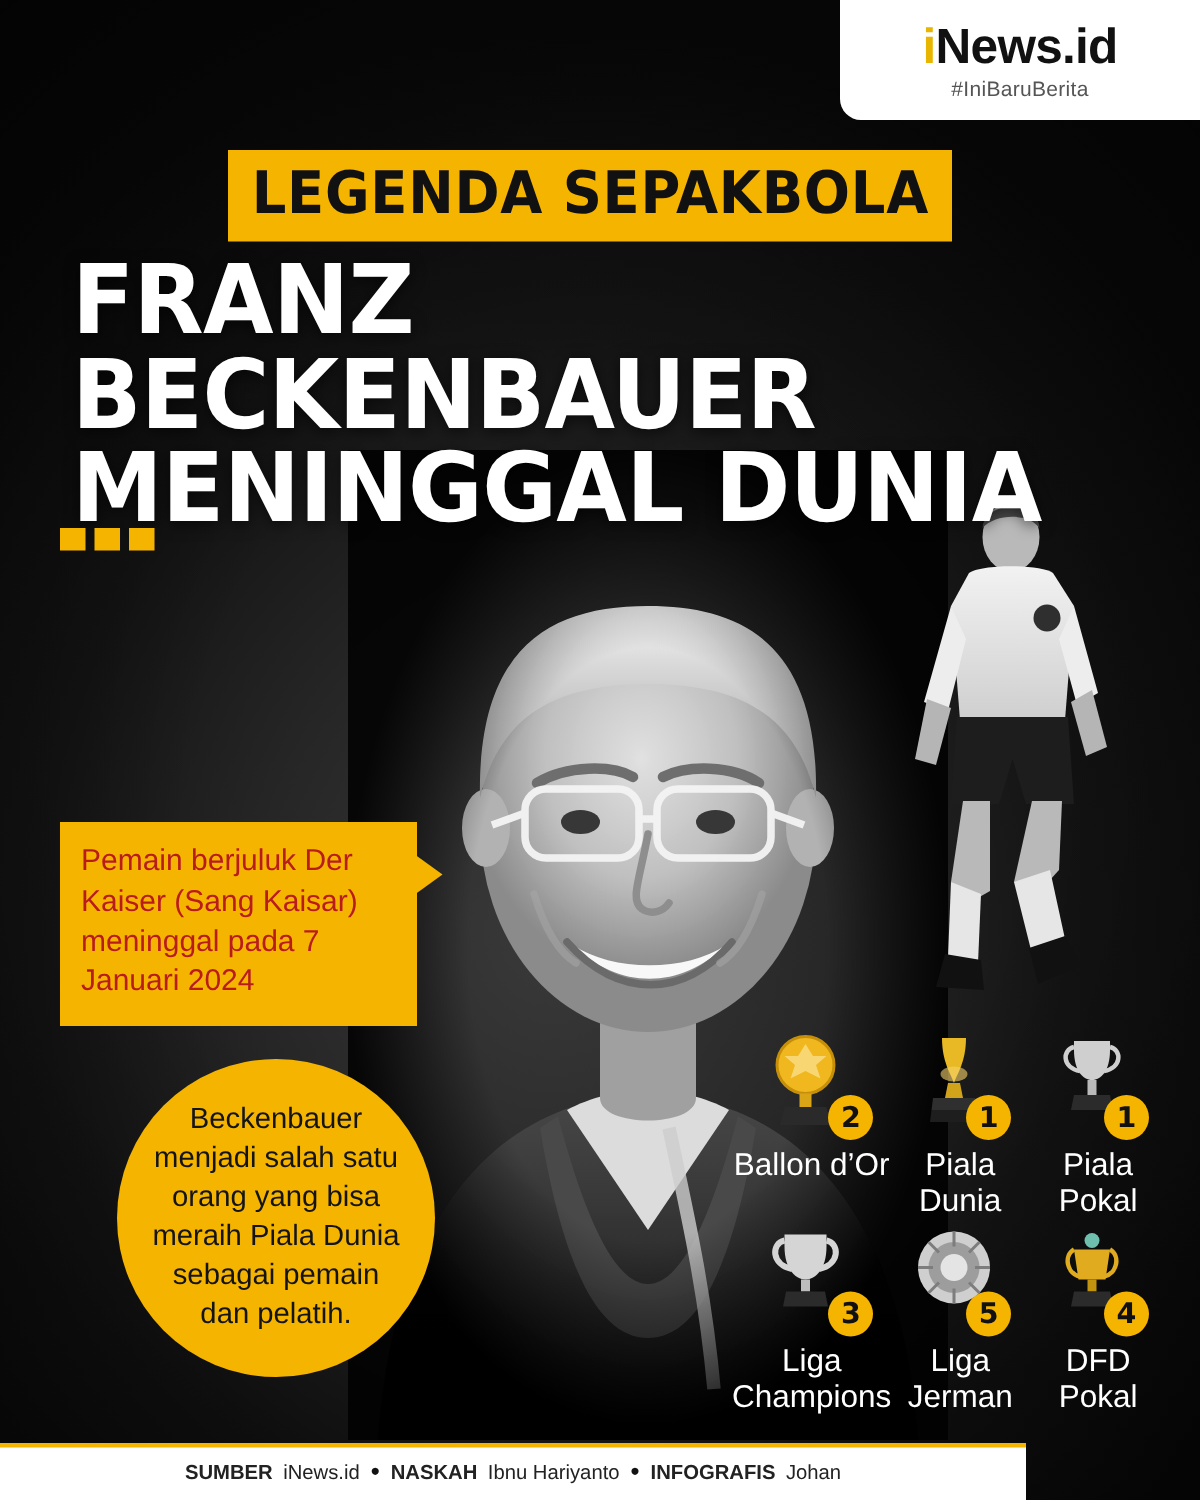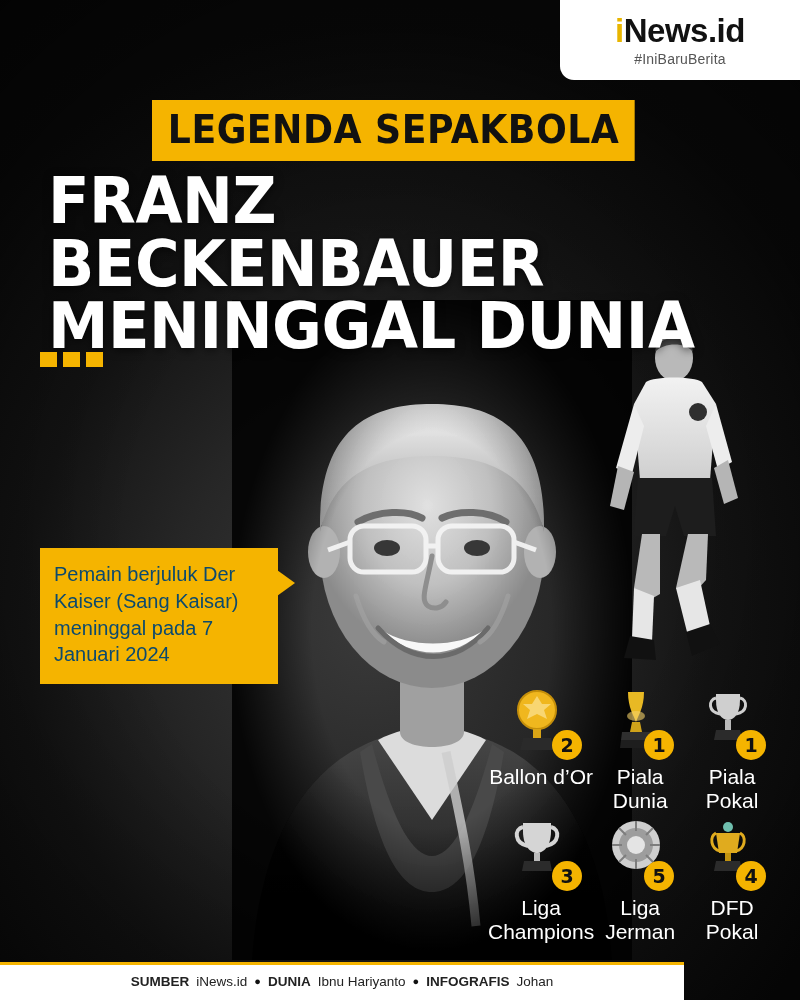--- a/index.html
+++ b/index.html
@@ -85,21 +85,21 @@
     line-height: 1.32;
     z-index: 15;
     text-shadow: 0 1px 6px rgba(0,0,0,0.8);
   }
 
   
   .callout-box {
     position: absolute; left: 40px; top: 548px;
     width: 238px;
     background: #f5b400;
-    color: #0c4a6e;
+    color: #b91c1c;
     font-size: 20px;
     line-height: 1.34;
     padding: 13px 14px 16px 14px;
     z-index: 16;
   }
   .callout-box::after {
     content: "";
     position: absolute;
     right: -17px; top: 22px;
     border-width: 13px 0 13px 18px;
@@ -293,20 +293,21 @@
 
   <div class="dots">
     <i></i>
     <i></i>
     <i></i>
   </div>
 
 
   <div class="callout-box">Pemain berjuluk Der Kaiser (Sang Kaisar) meninggal pada 7 Januari 2024</div>
 
+  <div class="circle">Beckenbauer menjadi salah satu orang yang bisa meraih Piala Dunia sebagai pemain dan pelatih.</div>
 
   <div class="trophies">
 
     <div class="trophy">
       <div class="art">
         <svg width="72" height="72" viewBox="0 0 72 72">
           <circle cx="32" cy="24" r="19" fill="#f0b71e"></circle>
           <circle cx="32" cy="24" r="19" fill="none" stroke="#c58f0a" stroke-width="2"></circle>
           <path d="M32 10 l5 8 h9 l-7 6 3 9 -10-5 -10 5 3-9 -7-6 h9z" fill="#fff0b8" opacity="0.55"></path>
           <rect x="28" y="43" width="8" height="9" fill="#d9a416"></rect>
@@ -395,20 +396,20 @@
       </div>
       <div class="cap">DFD Pokal</div>
     </div>
   </div>
 
   <div class="footer">
     <div class="top-rule"></div>
     <b>SUMBER</b>
     <span>iNews.id</span>
     <span class="bullet">●</span>
-    <b>DUNIA</b>
+    <b>NASKAH</b>
     <span>Ibnu Hariyanto</span>
     <span class="bullet">●</span>
     <b>INFOGRAFIS</b>
     <span>Johan</span>
   </div>
 
 </div>
 
 </body></html>

